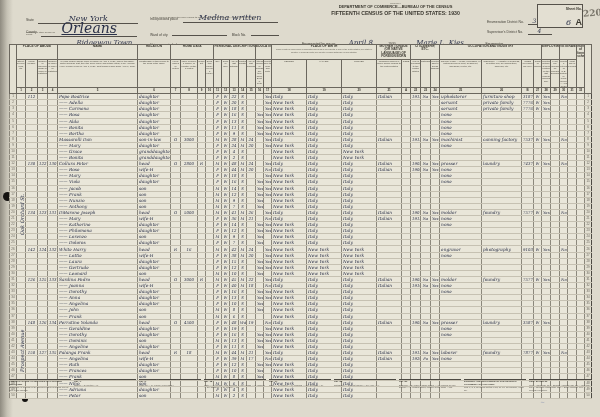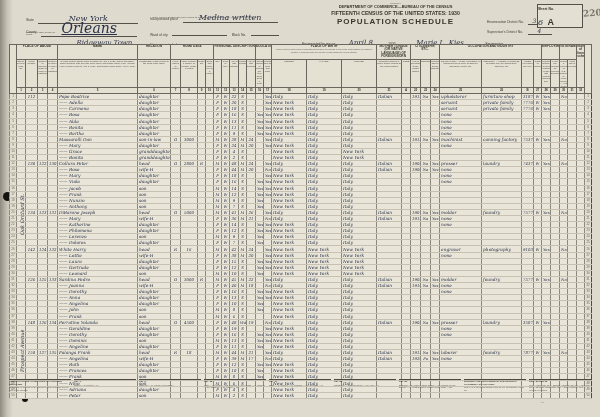--- a/index.html
+++ b/index.html
@@ -9,21 +9,21 @@
         background:linear-gradient(90deg,#8f8b80,#c6c2b5 55%,#dedacd);}
   .hole{position:absolute;background:#141210;border-radius:50%;}
   .hw{font-family:"DejaVu Serif",serif;font-style:italic;color:#2a3048;}
   .lbl{font-size:3.4px;color:#45423a;}
   .tiny{font-size:2.3px;color:#5a574d;}
   .rule{border-bottom:0.6px solid #55514a;}
   .fld{position:absolute;white-space:nowrap;}
   
   .titleblock{position:absolute;left:303px;top:2px;width:185px;text-align:center;}
   .sheetbox{position:absolute;left:537px;top:4px;width:44px;height:22px;border:1px solid #55514a;
-            text-align:left;background:#e3dfd2;}
+            text-align:right;background:#e3dfd2;}
   .stamp{position:absolute;left:583px;top:8px;font-family:"DejaVu Serif",serif;font-weight:bold;
          font-size:9px;color:#7a766b;transform:rotate(-5deg);}
   
   table.census{position:absolute;left:9px;top:44px;width:582px;table-layout:fixed;
                border-collapse:collapse;background:#e9e6d9;border:1px solid #4d4a43;}
   table.census th{border:0.6px solid #6b675e;padding:0;overflow:hidden;background:#e4e1d3;
                   font-weight:bold;vertical-align:top;}
   tr.grp th{font-size:3.2px;height:8px;line-height:3.4px;}
   tr.dsc th{font-size:2.3px;height:13px;line-height:2.5px;font-weight:normal;color:#4a473e;}
   tr.num th{font-size:3px;height:5px;line-height:5px;color:#3a372f;}
@@ -77,21 +77,20 @@
   </div>
   <div class="fld" style="left:150px;top:32px;">
     <span class="lbl">Unincorporated place</span>
     <span class="rule" style="display:inline-block;width:104px;"></span>
   </div>
 
   <div class="titleblock">
     <div class="tiny">Form 15-6</div>
     <div style="font-size:4px;font-weight:bold;">DEPARTMENT OF COMMERCE—BUREAU OF THE CENSUS</div>
     <div style="font-size:5.2px;font-weight:bold;margin-top:1px;">FIFTEENTH CENSUS OF THE UNITED STATES: 1930</div>
-    <div style="font-size:8px;font-weight:bold;letter-spacing:1px;margin-top:1px;">POPULATION SCHEDULE</div>
   </div>
 
   <div class="fld" style="left:487px;top:9px;">
     <span class="lbl">Enumeration District No.</span>
     <span class="hw rule" style="font-size:6px;display:inline-block;width:26px;text-align:center;">37-63</span>
   </div>
   <div class="fld" style="left:487px;top:19px;">
     <span class="lbl">Supervisor's District No.</span>
     <span class="hw rule" style="font-size:6px;display:inline-block;width:24px;text-align:center;">4</span>
   </div>

